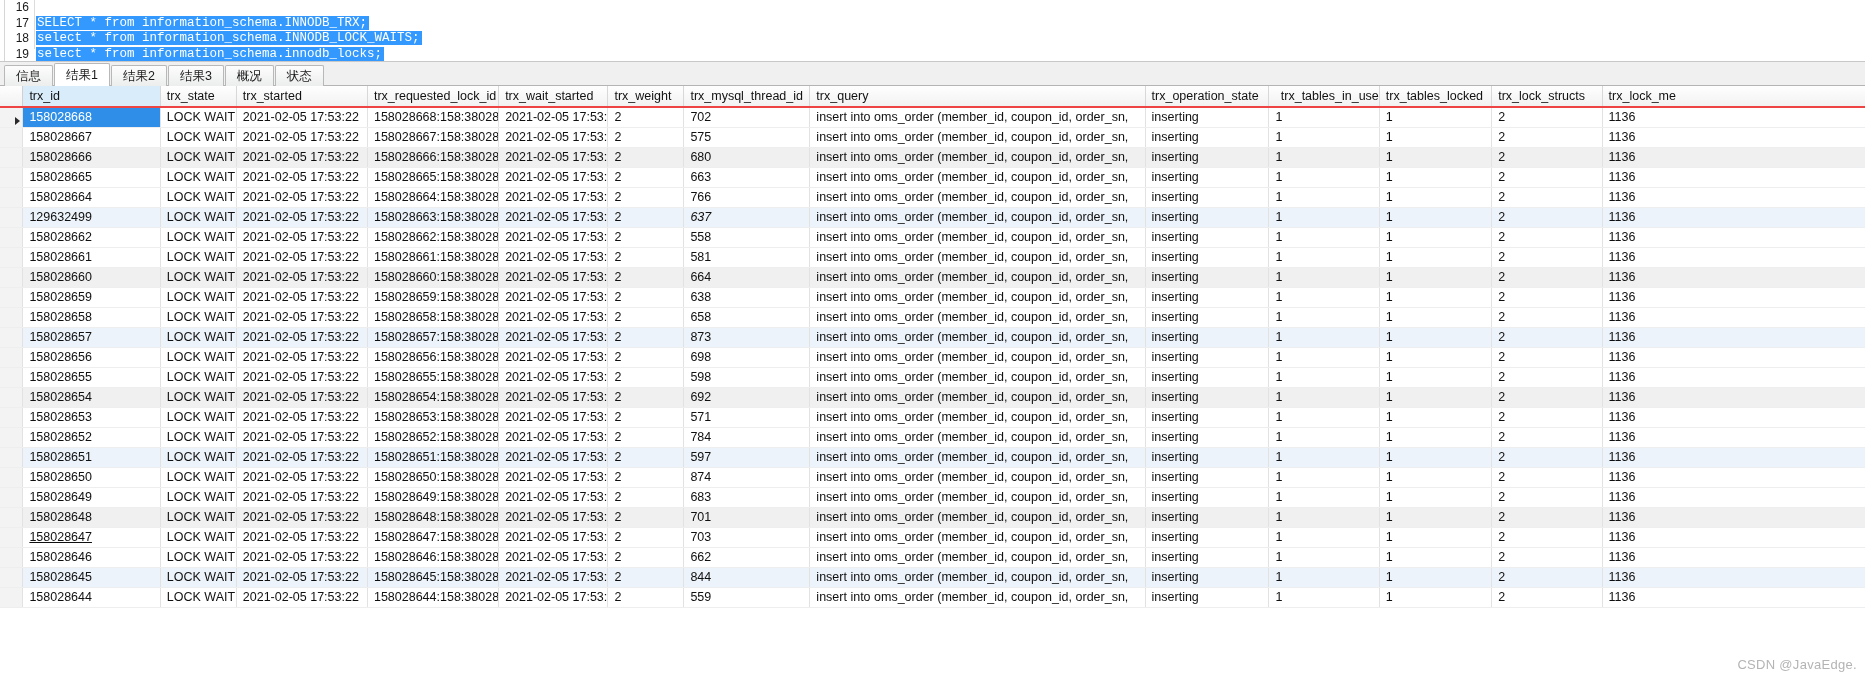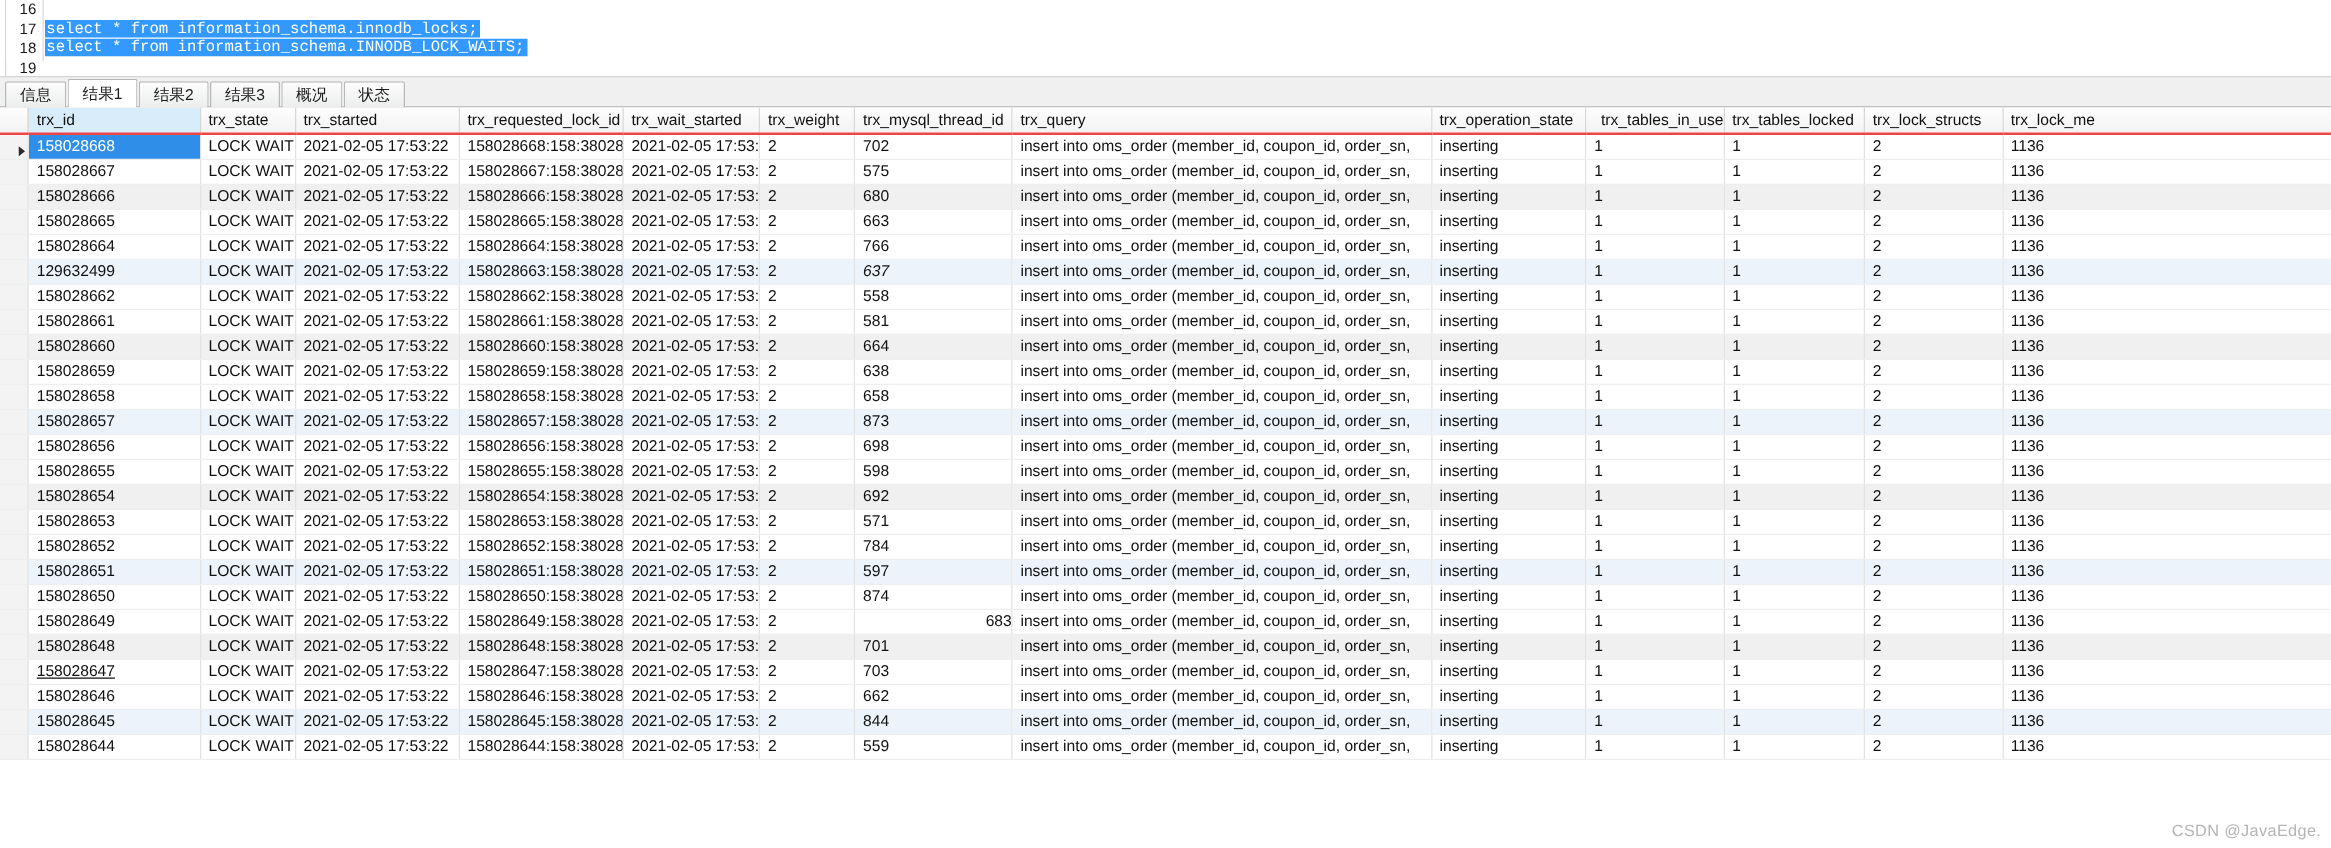--- a/index.html
+++ b/index.html
@@ -175,22 +175,23 @@
 <div class="editor">
   <div class="editor-left-rail"></div>
   <div class="gutter">
       <div class="code-line">16</div>
       <div class="code-line">17</div>
       <div class="code-line">18</div>
       <div class="code-line">19</div>
     </div>
   <div class="code-area">
       <div class="code-line"></div>
+      <div class="code-line"><span class="sel">SELECT * from information_schema.INNODB_TRX;</span></div>
+      <div class="code-line"><span class="sel">select * from information_schema.INNODB_LOCK_WAITS;</span></div>
       <div class="code-line"><span class="sel">select * from information_schema.innodb_locks;</span></div>
-      <div class="code-line"><span class="sel">select * from information_schema.INNODB_LOCK_WAITS;</span></div>
     </div>
 </div>
 
 <div class="tabbar">
     <div class="tab">信息</div>
     <div class="tab active">结果1</div>
     <div class="tab">结果2</div>
     <div class="tab">结果3</div>
     <div class="tab">概况</div>
     <div class="tab">状态</div>
@@ -524,21 +525,21 @@
           <td style="width: 300px;">1136</td>
         </tr>
         <tr>
           <td class="rowmark"></td>
           <td style="width: 132px;">158028649</td>
           <td style="width: 73px;">LOCK WAIT</td>
           <td style="width: 126px;">2021-02-05 17:53:22</td>
           <td style="width: 126px;">158028649:158:380287:1</td>
           <td style="width: 105px;">2021-02-05 17:53:22</td>
           <td style="width: 73px;">2</td>
-          <td style="width: 121px; text-align: right;">683</td>
+          <td style="width: 121px;">683</td>
           <td style="width: 322px;">insert into oms_order (member_id, coupon_id, order_sn,</td>
           <td style="width: 119px;">inserting</td>
           <td style="width: 106px;">1</td>
           <td style="width: 108px;">1</td>
           <td style="width: 106px;">2</td>
           <td style="width: 300px;">1136</td>
         </tr>
         <tr class="stripe-gray">
           <td class="rowmark"></td>
           <td style="width: 132px;">158028648</td>

